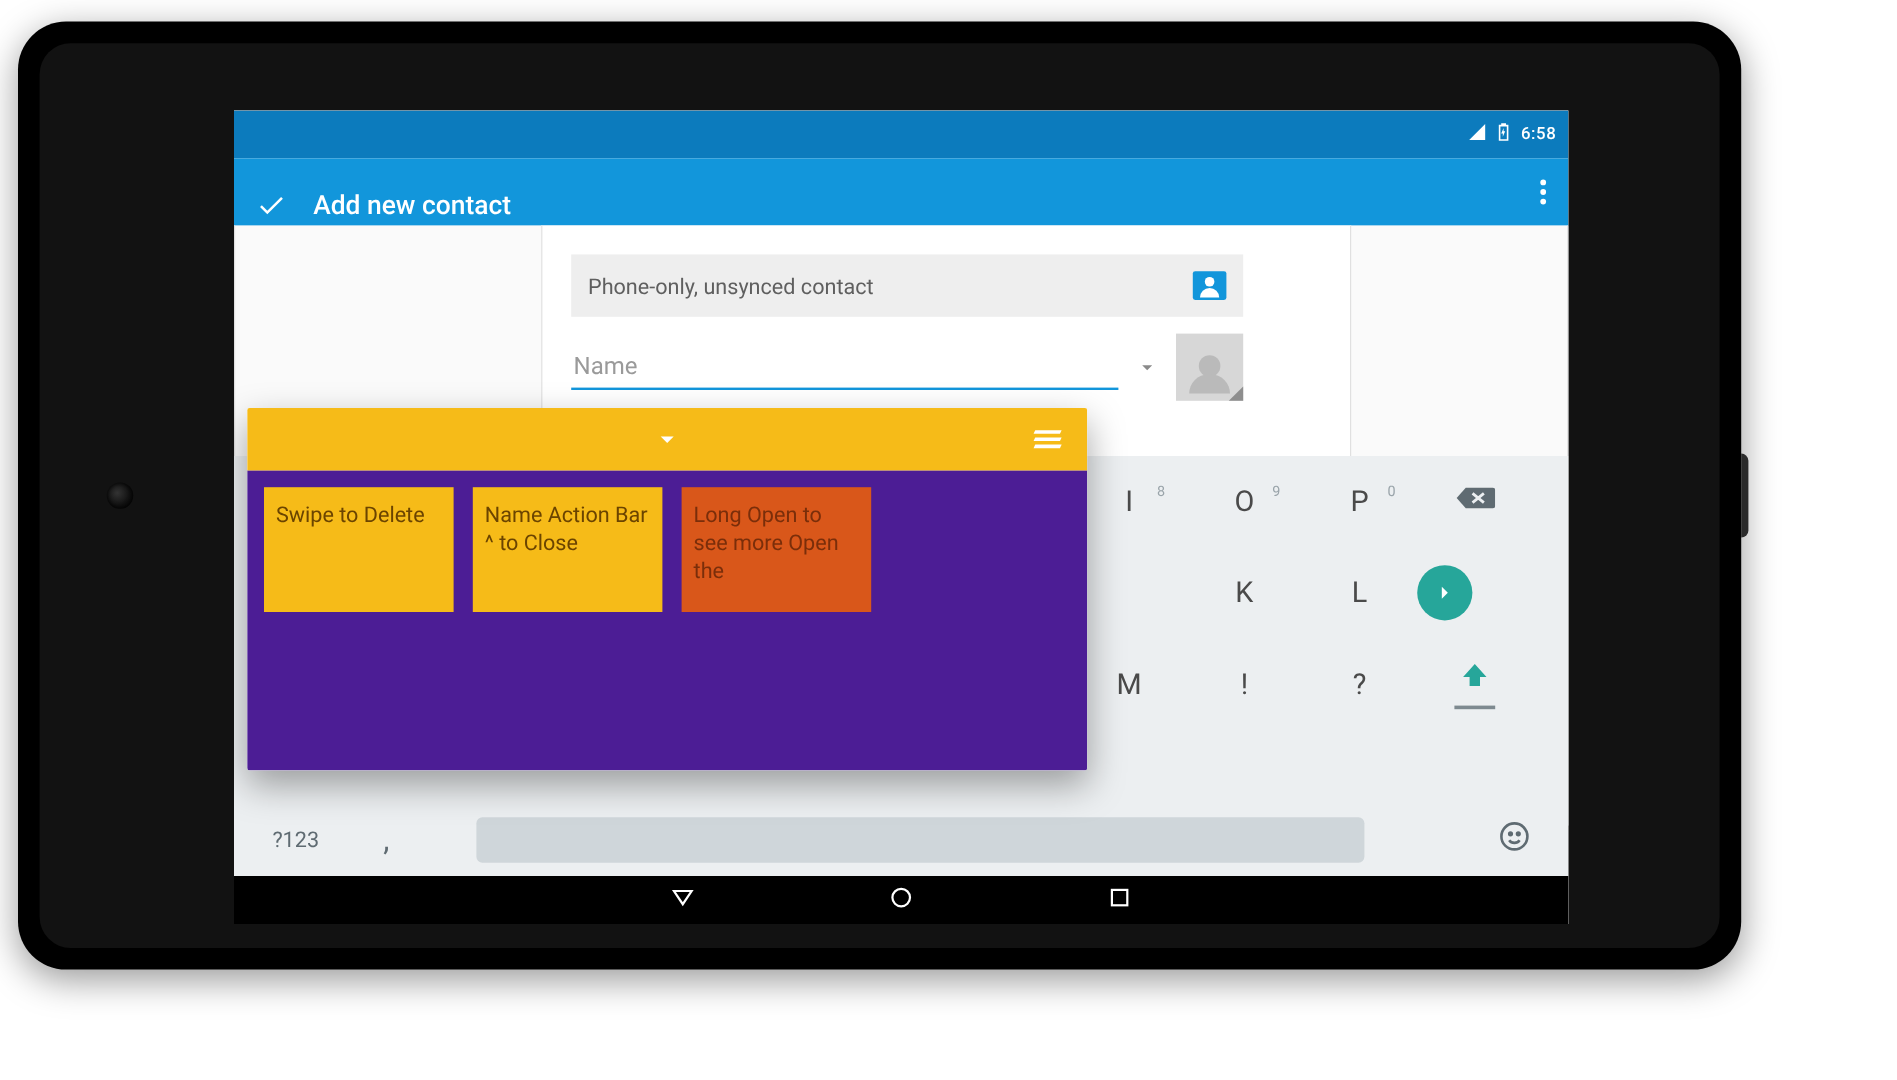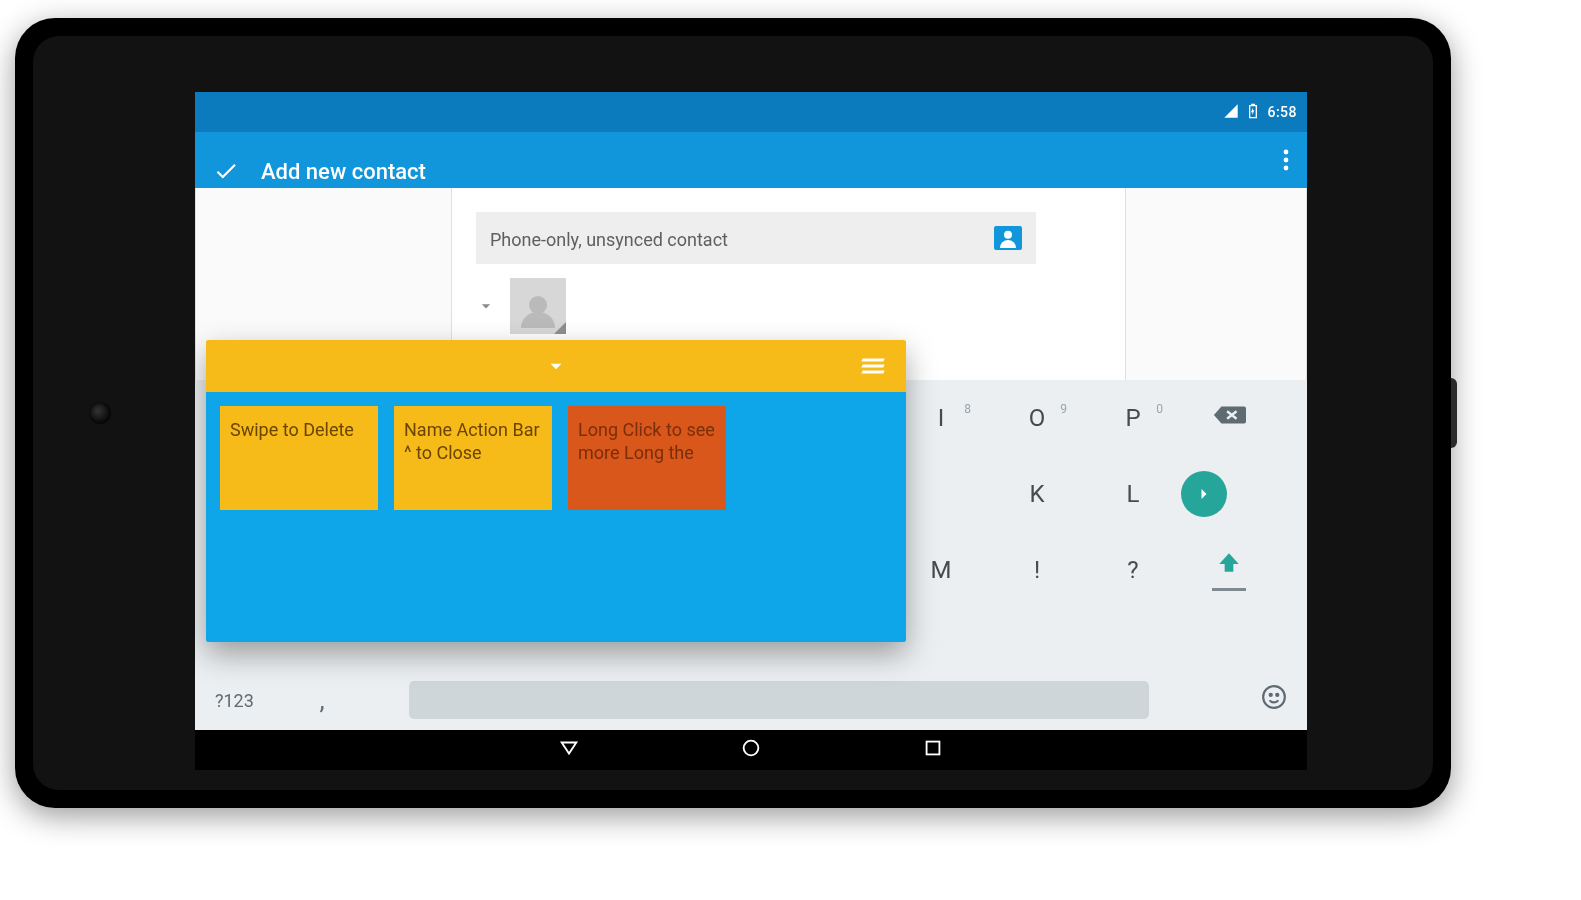--- a/index.html
+++ b/index.html
@@ -110,21 +110,21 @@
     position:relative;
   }
   .notes-header svg { width:26px; height:26px; fill:#fff; }
   .notes-drag {
     position:absolute; right:22px; top:50%; transform:translateY(-50%);
   }
   .notes-drag span{
     display:block; width:22px; height:3px; background:#fff; margin:3px 0;
     transform:skewX(-25deg);
   }
-  .notes-body { padding:14px; display:flex; gap:16px; min-height:250px; background:#0ea5e9; }
+  .notes-body { padding:14px; display:flex; gap:16px; min-height:250px; background:#4c1d95; }
   .note {
     width:158px; height:104px; padding:12px 10px;
     font-size:18px; line-height:1.3; color:#6b4400;
     overflow:hidden;
   }
   .note.yellow { background:#f6bb18; }
   .note.orange { background:#d9571a; color:#7a2e0a; }
 
   
   .keyboard-area {
@@ -147,21 +147,21 @@
     display:flex; align-items:center; justify-content:center;
   }
   .kb-enter svg { width:20px; height:20px; fill:#fff; }
   .kb-shift svg { width:26px; height:26px; fill:#26a69a; }
   .kb-shift-underline{
     width:34px; height:3px; background:#7e8a90; margin:6px auto 0;
   }
 
   .kb-bottom {
     position:absolute; left:0; right:0; bottom:0; height:60px;
-    display:flex; align-items:center; padding:0 20px; gap:32px;
+    display:flex; align-items:center; padding:0 32px; gap:20px;
   }
   .kb-symb { font-size:18px; color:#5f6b72; width:60px; }
   .kb-comma { font-size:26px; color:#5f6b72; width:30px; text-align:center; }
   .kb-space { flex:1; max-width:740px; height:38px; background:#cfd6da; border-radius:5px; margin-left:40px; }
   .kb-emoji { margin-left:auto; font-size:24px; color:#5f6b72; }
   .kb-emoji svg{ width:26px; height:26px; fill:none; stroke:#5f6b72; stroke-width:2; }
 
   
   .navbar {
     position:absolute; left:0; right:0; bottom:0; height:40px; background:#000;
@@ -214,20 +214,21 @@
       </div>
 
       <div class="content-area">
 
         <div class="contacts-panel">
           <div class="account-chip">
             <span>Phone-only, unsynced contact</span>
             <span class="acct-icon"></span>
           </div>
           <div class="name-row">
+            <input class="name-input" type="text" placeholder="Name" style="">
             <span class="chevron-down-sm">
               <svg viewBox="0 0 24 24" width="20" height="20">
                   <path d="M7 10l5 5 5-5z" fill="#8a8a8a"></path>
                 </svg>
             </span>
             <div class="photo-box">
               <span class="photo-corner"></span>
             </div>
           </div>
         </div>
@@ -239,21 +240,21 @@
               </svg>
             <div class="notes-drag">
               <span></span>
                 <span></span>
                 <span></span>
             </div>
           </div>
           <div class="notes-body" id="notes-body">
               <div class="note yellow">Swipe to Delete</div>
               <div class="note yellow">Name Action Bar ^ to Close</div>
-              <div class="note orange">Long Click to see more Long the</div>
+              <div class="note orange">Long Open to see more Open the</div>
             </div>
         </div>
 
       </div>
 
       <div class="keyboard-area">
         <div class="kb-rows">
           <div class="kb-row" id="kb-row1">
               <div class="kb-key">I<span class="sup">8</span></div>
               <div class="kb-key">O<span class="sup">9</span></div>

